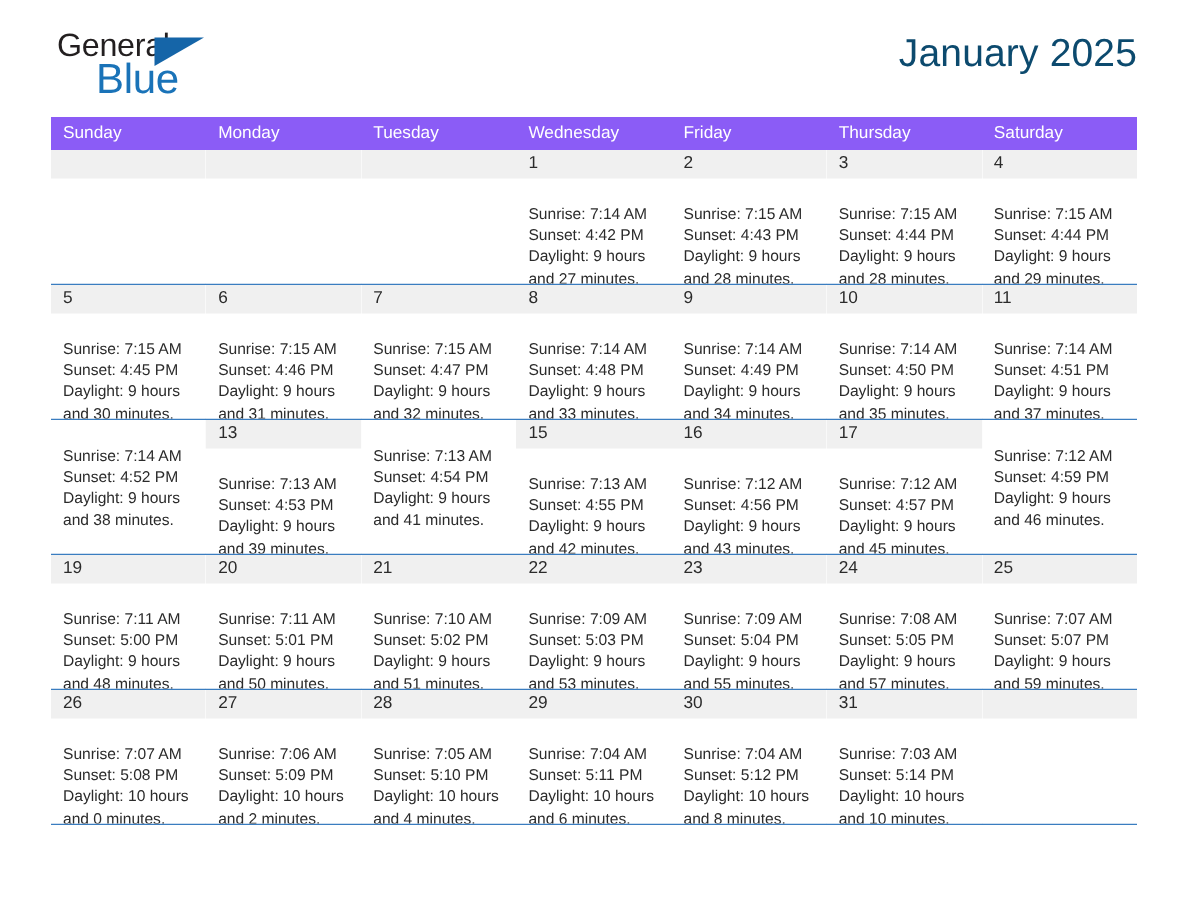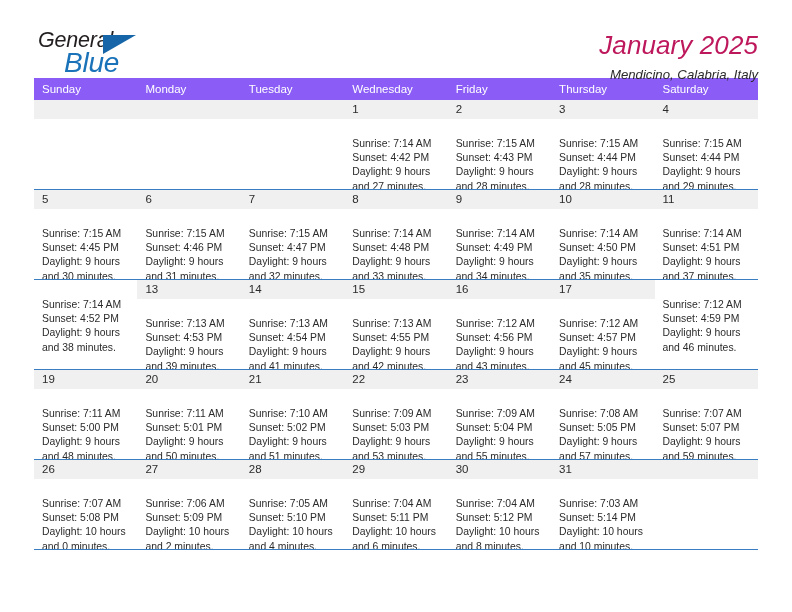--- a/index.html
+++ b/index.html
@@ -17,23 +17,22 @@
     width: 792px;
     height: 612px;
     padding: 0 34px;
   }
 
   
   .header {
     display: flex;
     align-items: flex-start;
     justify-content: space-between;
-    padding-top: 28px;
+    padding-top: 18px;
     height: 74px;
-    font-style: italic;
   }
 
   .logo {
     position: relative;
     width: 120px;
     height: 48px;
     padding-left: 4px;
   }
   .logo-general {
     font-size: 21.5px;
@@ -57,21 +56,21 @@
     top: 7px;
     width: 0;
     height: 0;
     border-left: 33px solid #1565a8;
     border-bottom: 19px solid transparent;
   }
 
   .title-block { text-align: right; padding-top: 2px; }
   .cal-title {
     font-size: 26px;
-    color: #be185d;
+    color: #0c4a6e;
     font-weight: normal;
     line-height: 30px;
     letter-spacing: 0.1px;
   }
   .cal-subtitle {
     font-size: 13.2px;
     color: #2b2b2b;
     line-height: 20px;
     margin-top: 5px;
   }
@@ -138,21 +137,20 @@
   <div class="header">
 
     <div class="logo">
       <span class="logo-general">General</span>
       <span class="logo-triangle"></span>
       <span class="logo-blue">Blue</span>
     </div>
 
     <div class="title-block">
       <div class="cal-title">January 2025</div>
-      <div class="cal-subtitle">Mendicino, Calabria, Italy</div>
     </div>
 
   </div>
 
   <div class="calendar">
 
     <div class="weekday-row">
       <div class="weekday">Sunday</div>
       <div class="weekday">Monday</div>
       <div class="weekday">Tuesday</div>
@@ -306,21 +304,20 @@
       <div class="day-cell">
         <div class="date-strip">13</div>
         <div class="cell-body">
           <div class="cell-line">Sunrise: 7:13 AM</div>
           <div class="cell-line">Sunset: 4:53 PM</div>
           <div class="cell-line">Daylight: 9 hours</div>
           <div class="cell-line">and 39 minutes.</div>
         </div>
       </div>
       <div class="day-cell">
-        <div class="date-strip">14</div>
         <div class="cell-body">
           <div class="cell-line">Sunrise: 7:13 AM</div>
           <div class="cell-line">Sunset: 4:54 PM</div>
           <div class="cell-line">Daylight: 9 hours</div>
           <div class="cell-line">and 41 minutes.</div>
         </div>
       </div>
       <div class="day-cell">
         <div class="date-strip">15</div>
         <div class="cell-body">

